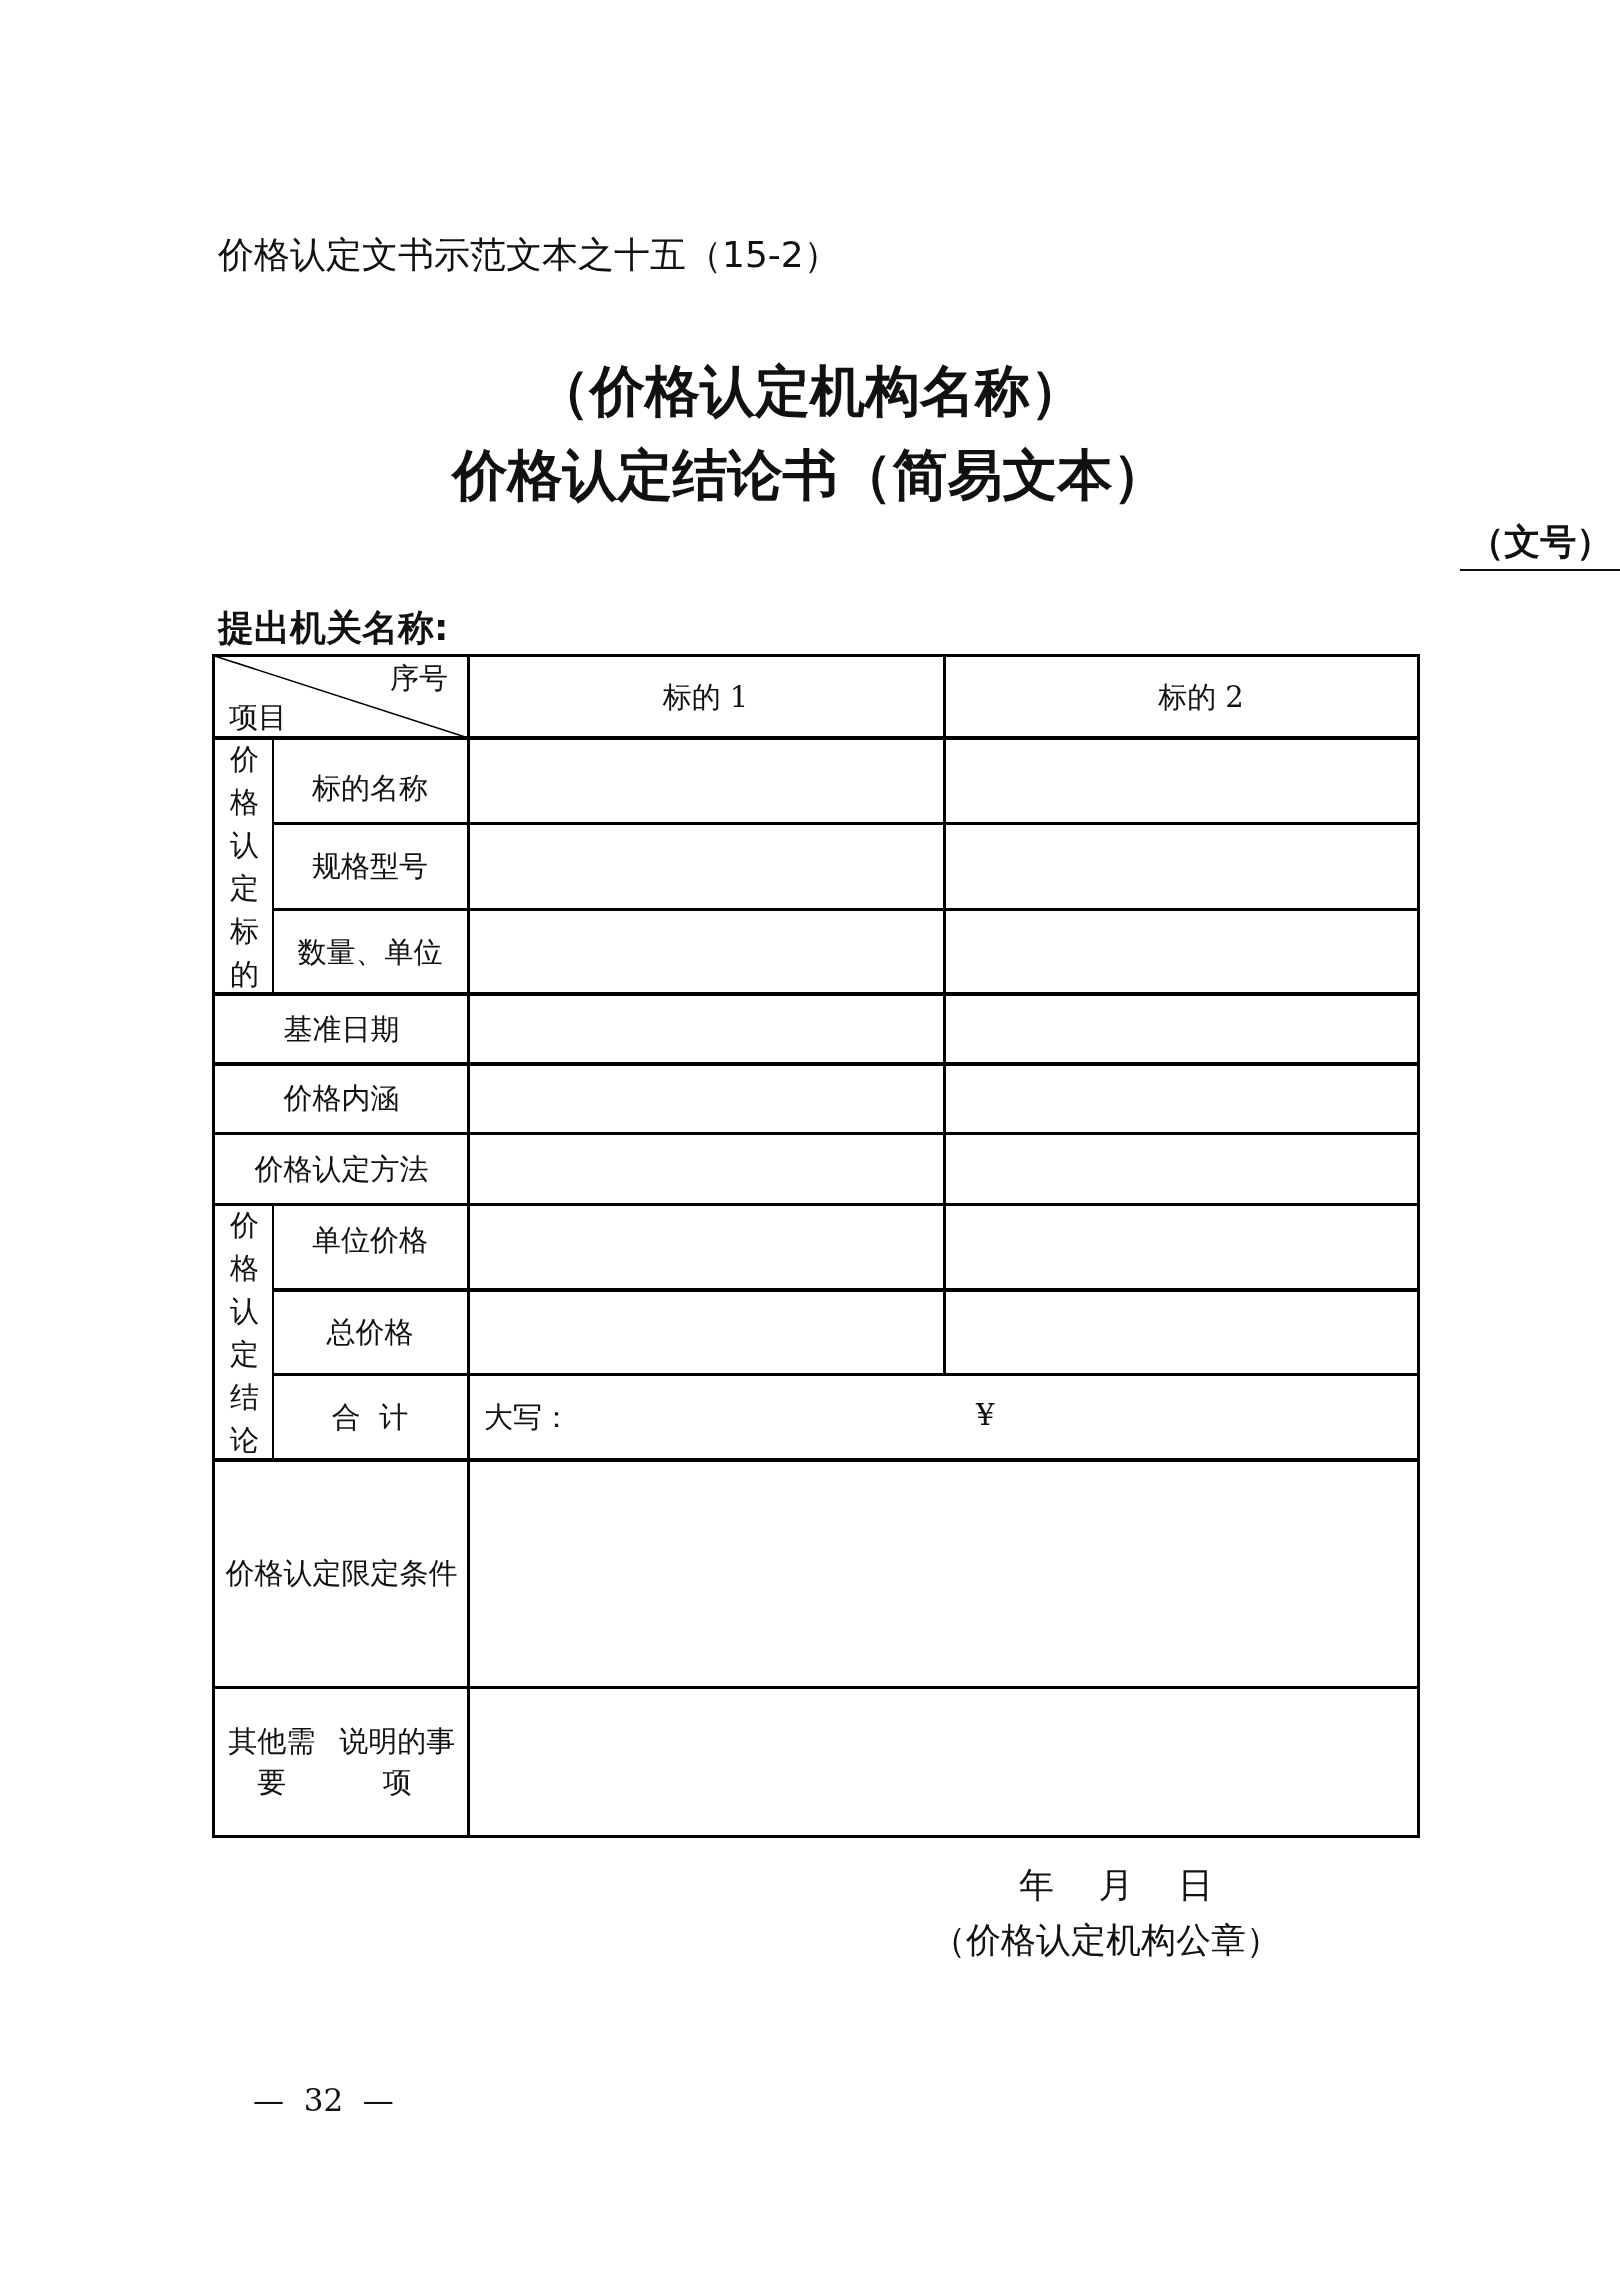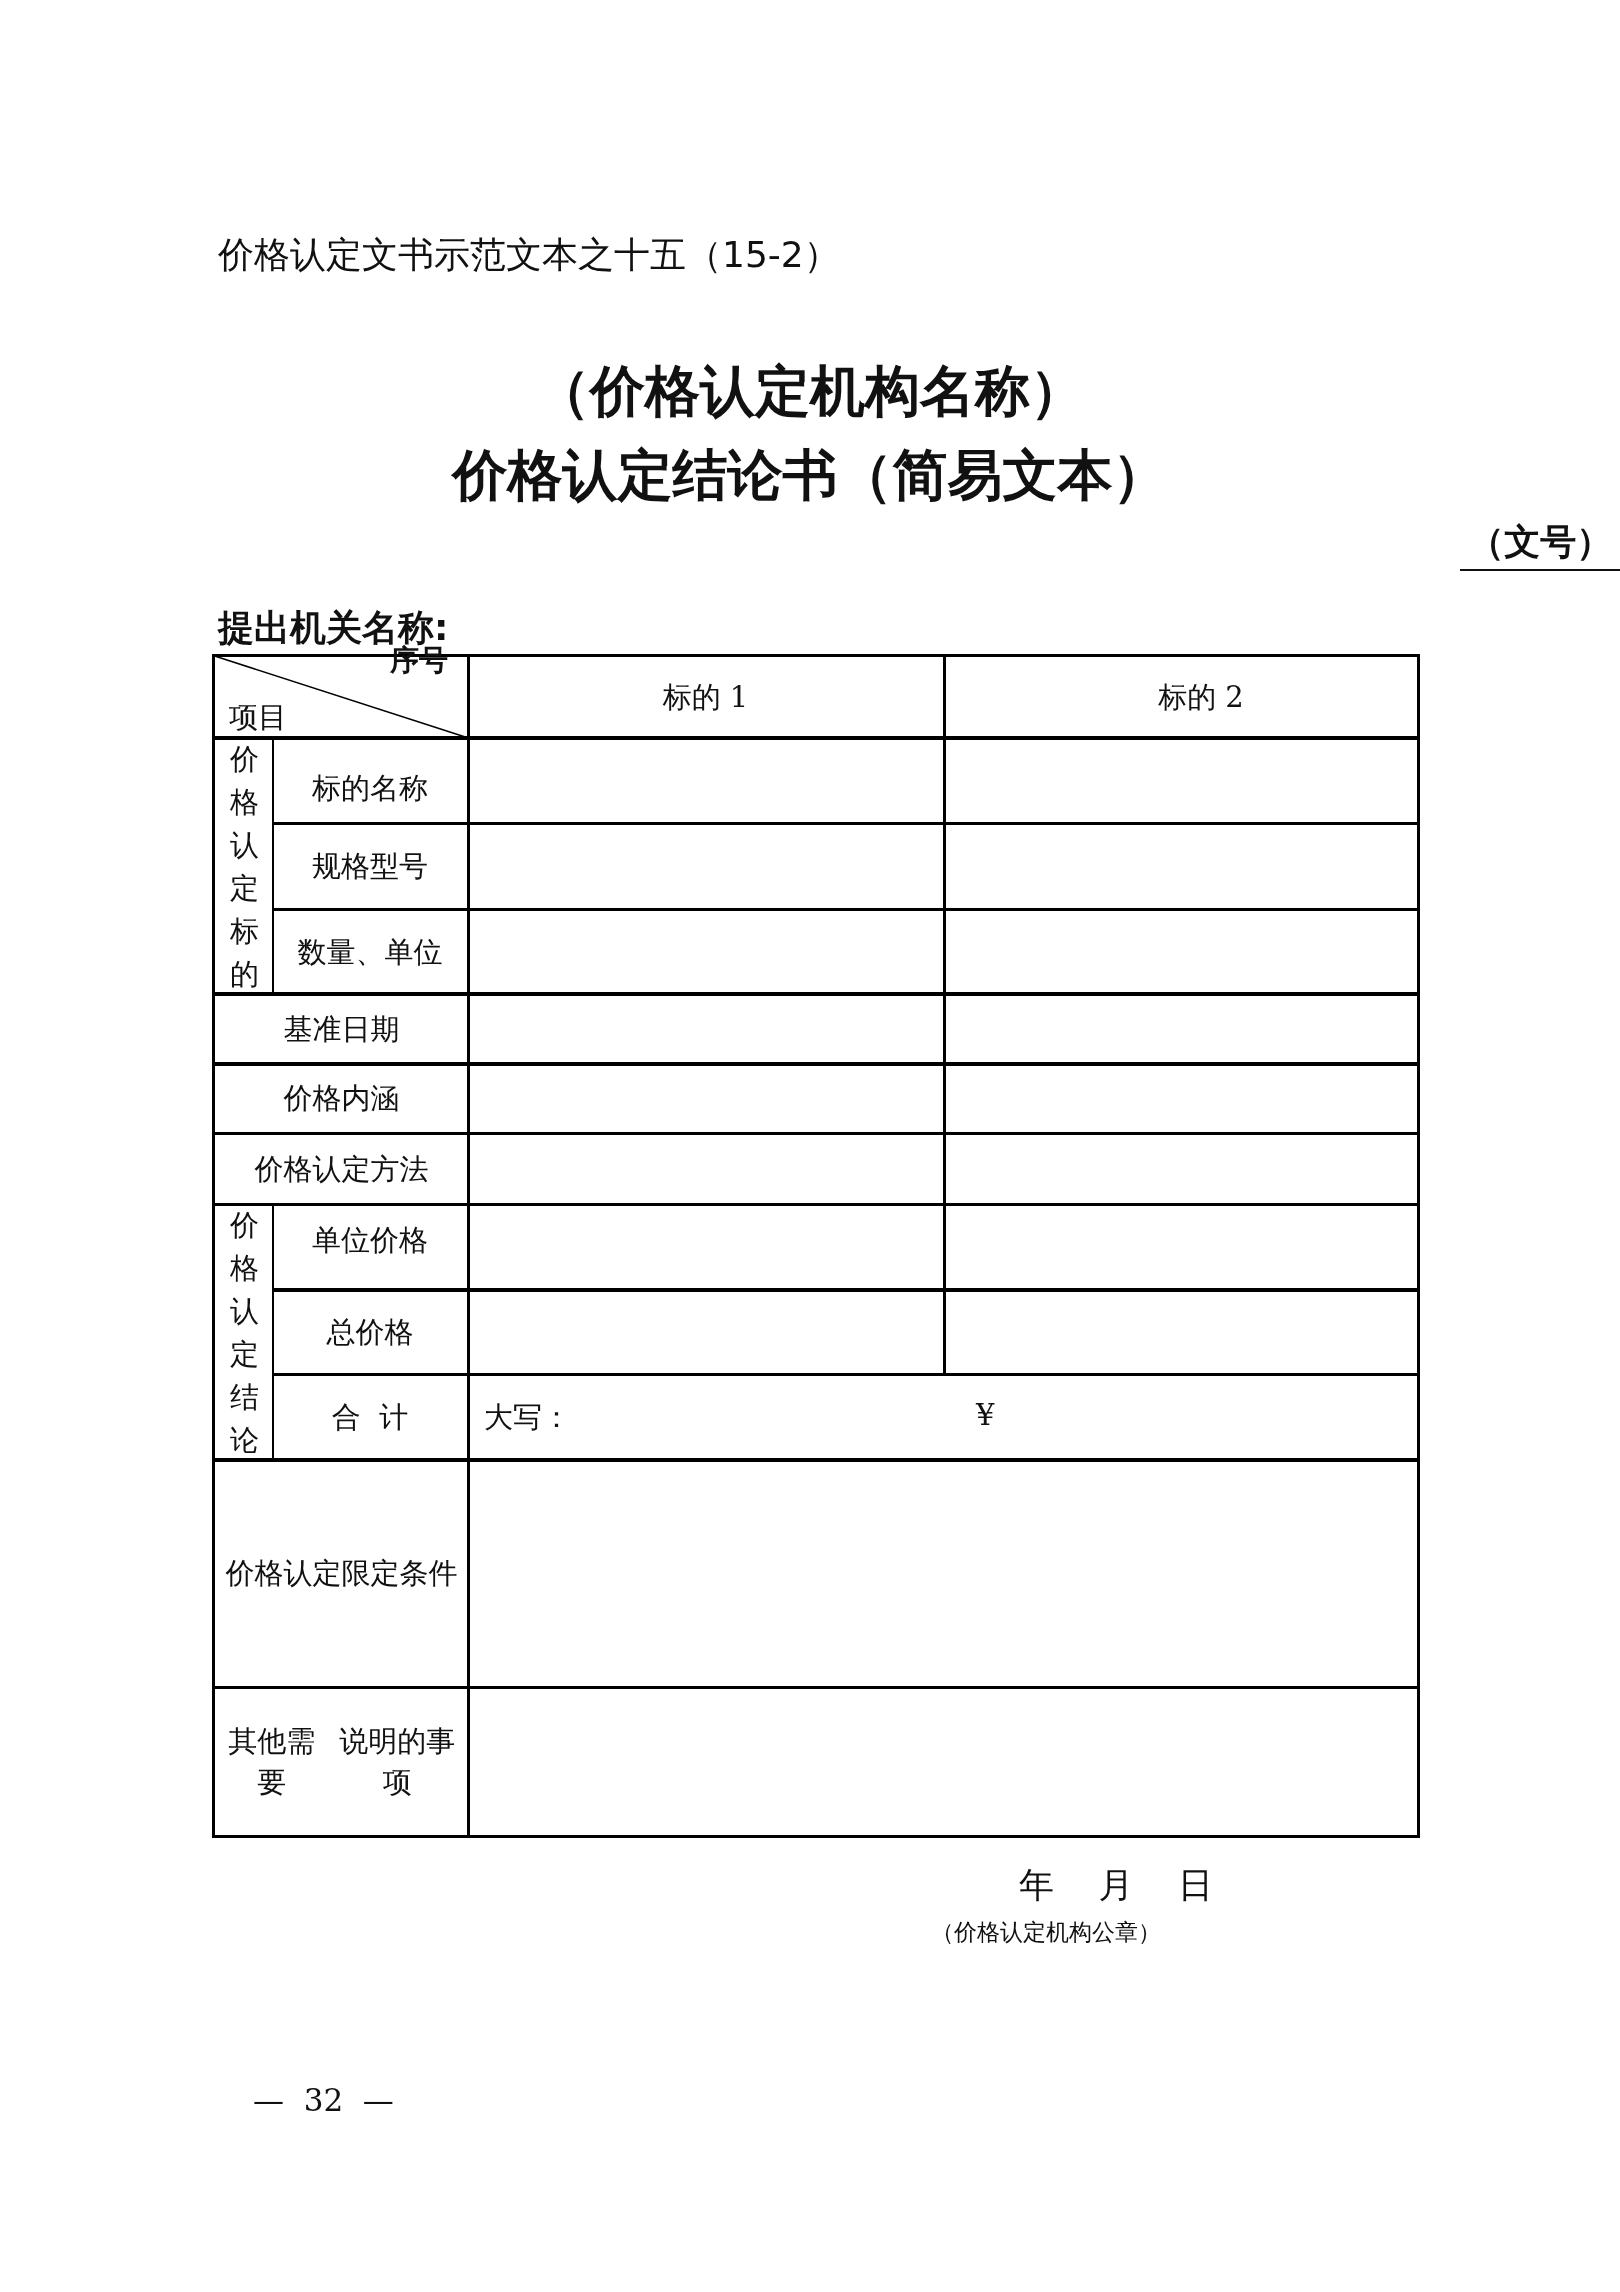--- a/index.html
+++ b/index.html
@@ -22,21 +22,21 @@
     .vline { position: absolute; width: 2.9px; background: #000; }
     .outer { position: absolute; left: 212px; top: 654px; width: 1208px; height: 1184px;
              border: 3.9px solid #000; box-sizing: border-box; }
 
     .cell { position: absolute; display: flex; align-items: center; justify-content: center;
             text-align: center; font-size: 29px; line-height: 41px; }
     .vert { flex-direction: column; line-height: 43px; font-size: 29px; }
     .vert span { display: block; }
     .diag-tr { position: absolute; font-size: 29px; }
     .date-line { left: 1019px; top: 1862px; font-size: 35px; white-space: pre; }
-    .seal { left: 931px; top: 1917px; font-size: 23px; white-space: nowrap; }
+    .seal { left: 931px; top: 1917px; font-size: 35px; white-space: nowrap; }
     .pageno { left: 253px; top: 2082px; font-size: 31px; white-space: pre; }
   </style>
 </head>
 <body>
 
 <div class="abs series-title">价格认定文书示范文本之十五（15-2）</div>
 <div class="abs title1">（价格认定机构名称）</div>
 <div class="abs title2">价格认定结论书（简易文本）</div>
 <div class="abs docno"><span>（文号）</span></div>
 <div class="abs submitter">提出机关名称:</div>
@@ -57,21 +57,21 @@
   <div class="hline" style="left:212px; top:1686px; width:1208px;"></div>
 
   <div class="vline" style="left:272px; top:738px; height:256px; width:2px;"></div>
   <div class="vline" style="left:272px; top:1204px; height:256px; width:2px;"></div>
   <div class="vline" style="left:467px; top:654px; height:1184px;"></div>
   <div class="vline" style="left:943px; top:654px; height:720px;"></div>
 
   <svg class="abs" style="left:214px; top:656px;" width="255" height="82" viewBox="0 0 260 84">
     <line x1="0" y1="0" x2="260" y2="84" stroke="#000" stroke-width="1.6"></line>
   </svg>
-  <div class="diag-tr" style="left:390px; top:641px;font-weight:bold;">序号</div>
+  <div class="diag-tr" style="left:390px; top:659px;">序号</div>
   <div class="diag-tr" style="left:229px; top:698px;">项目</div>
 
   <div class="cell" style="left:469px; top:657px; width:473px; height:80px;">标的 1</div>
   <div class="cell" style="left:946px; top:657px; width:470px; height:80px;padding-left:20px;">标的 2</div>
 
   <div class="cell vert" style="left:216px; top:740px; width:57px; height:253px;">
     <span>价</span>
     <span>格</span>
     <span>认</span>
     <span>定</span>

